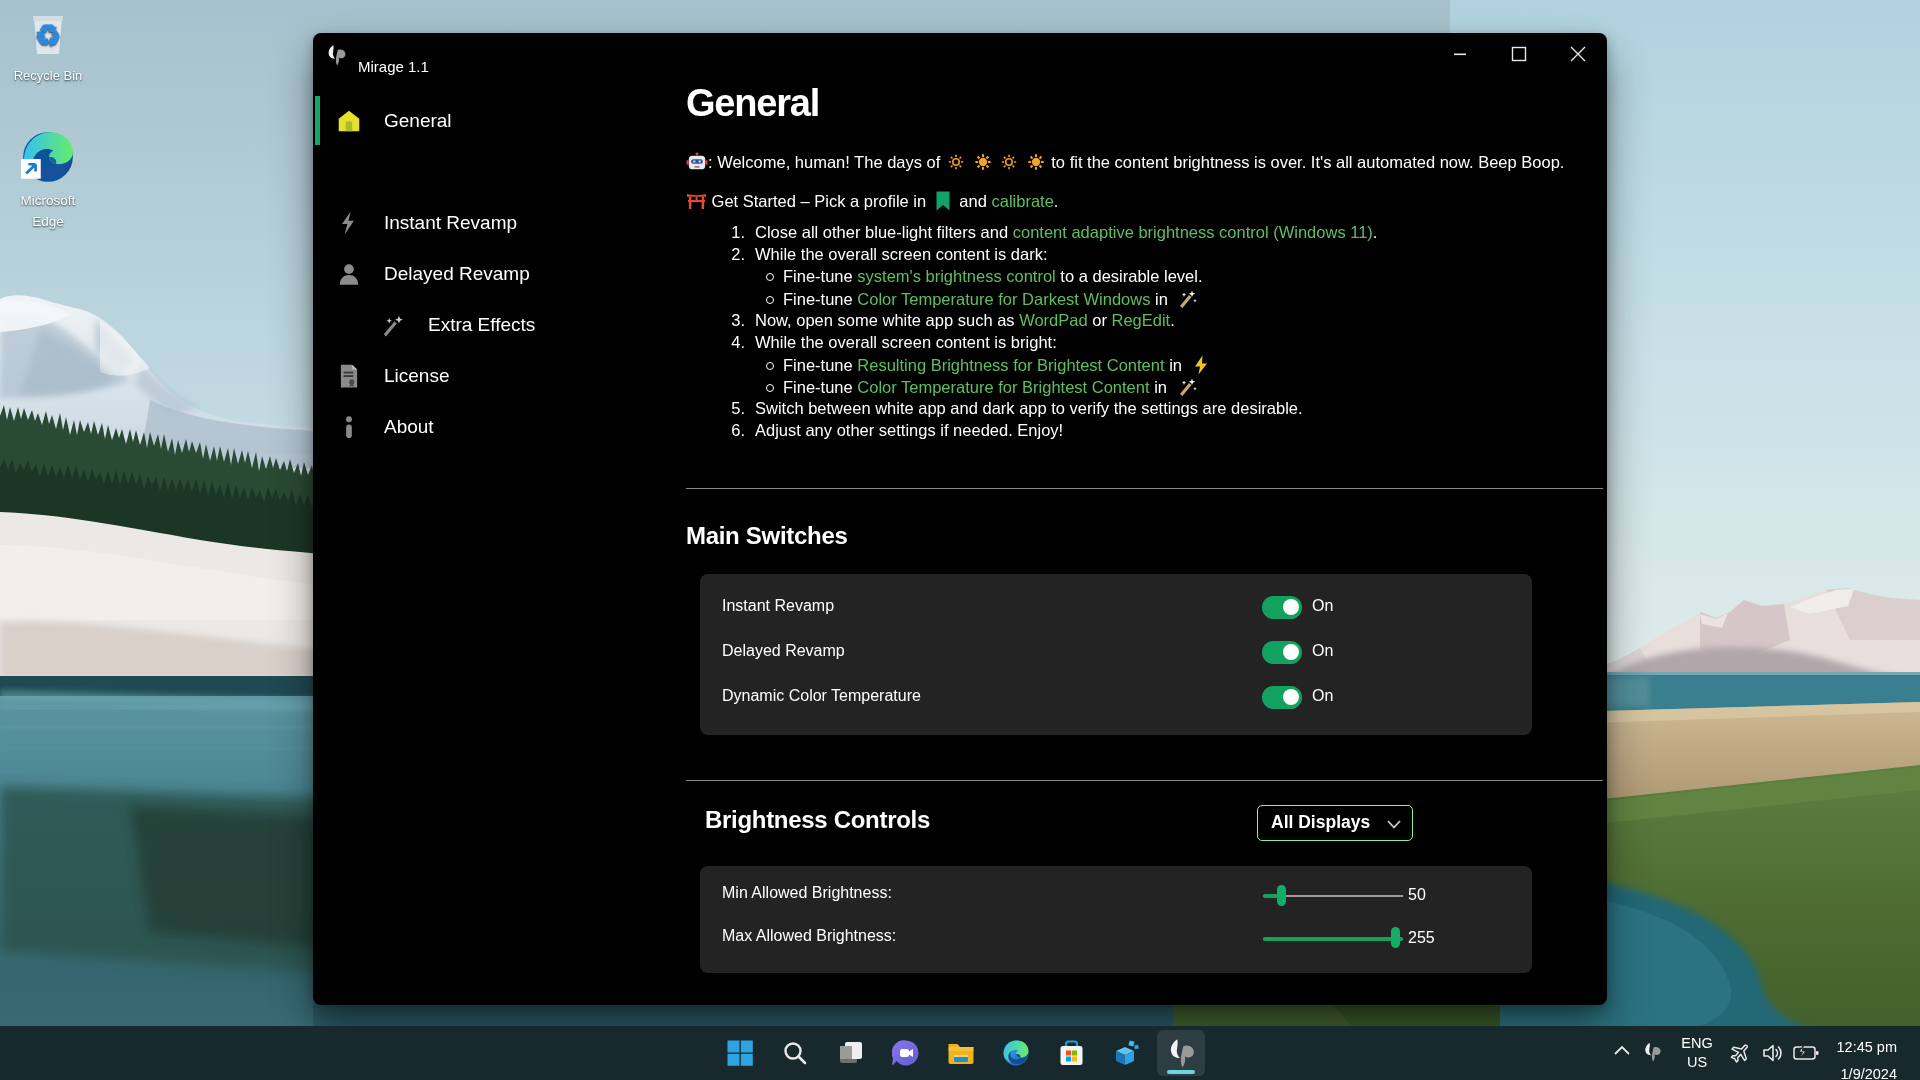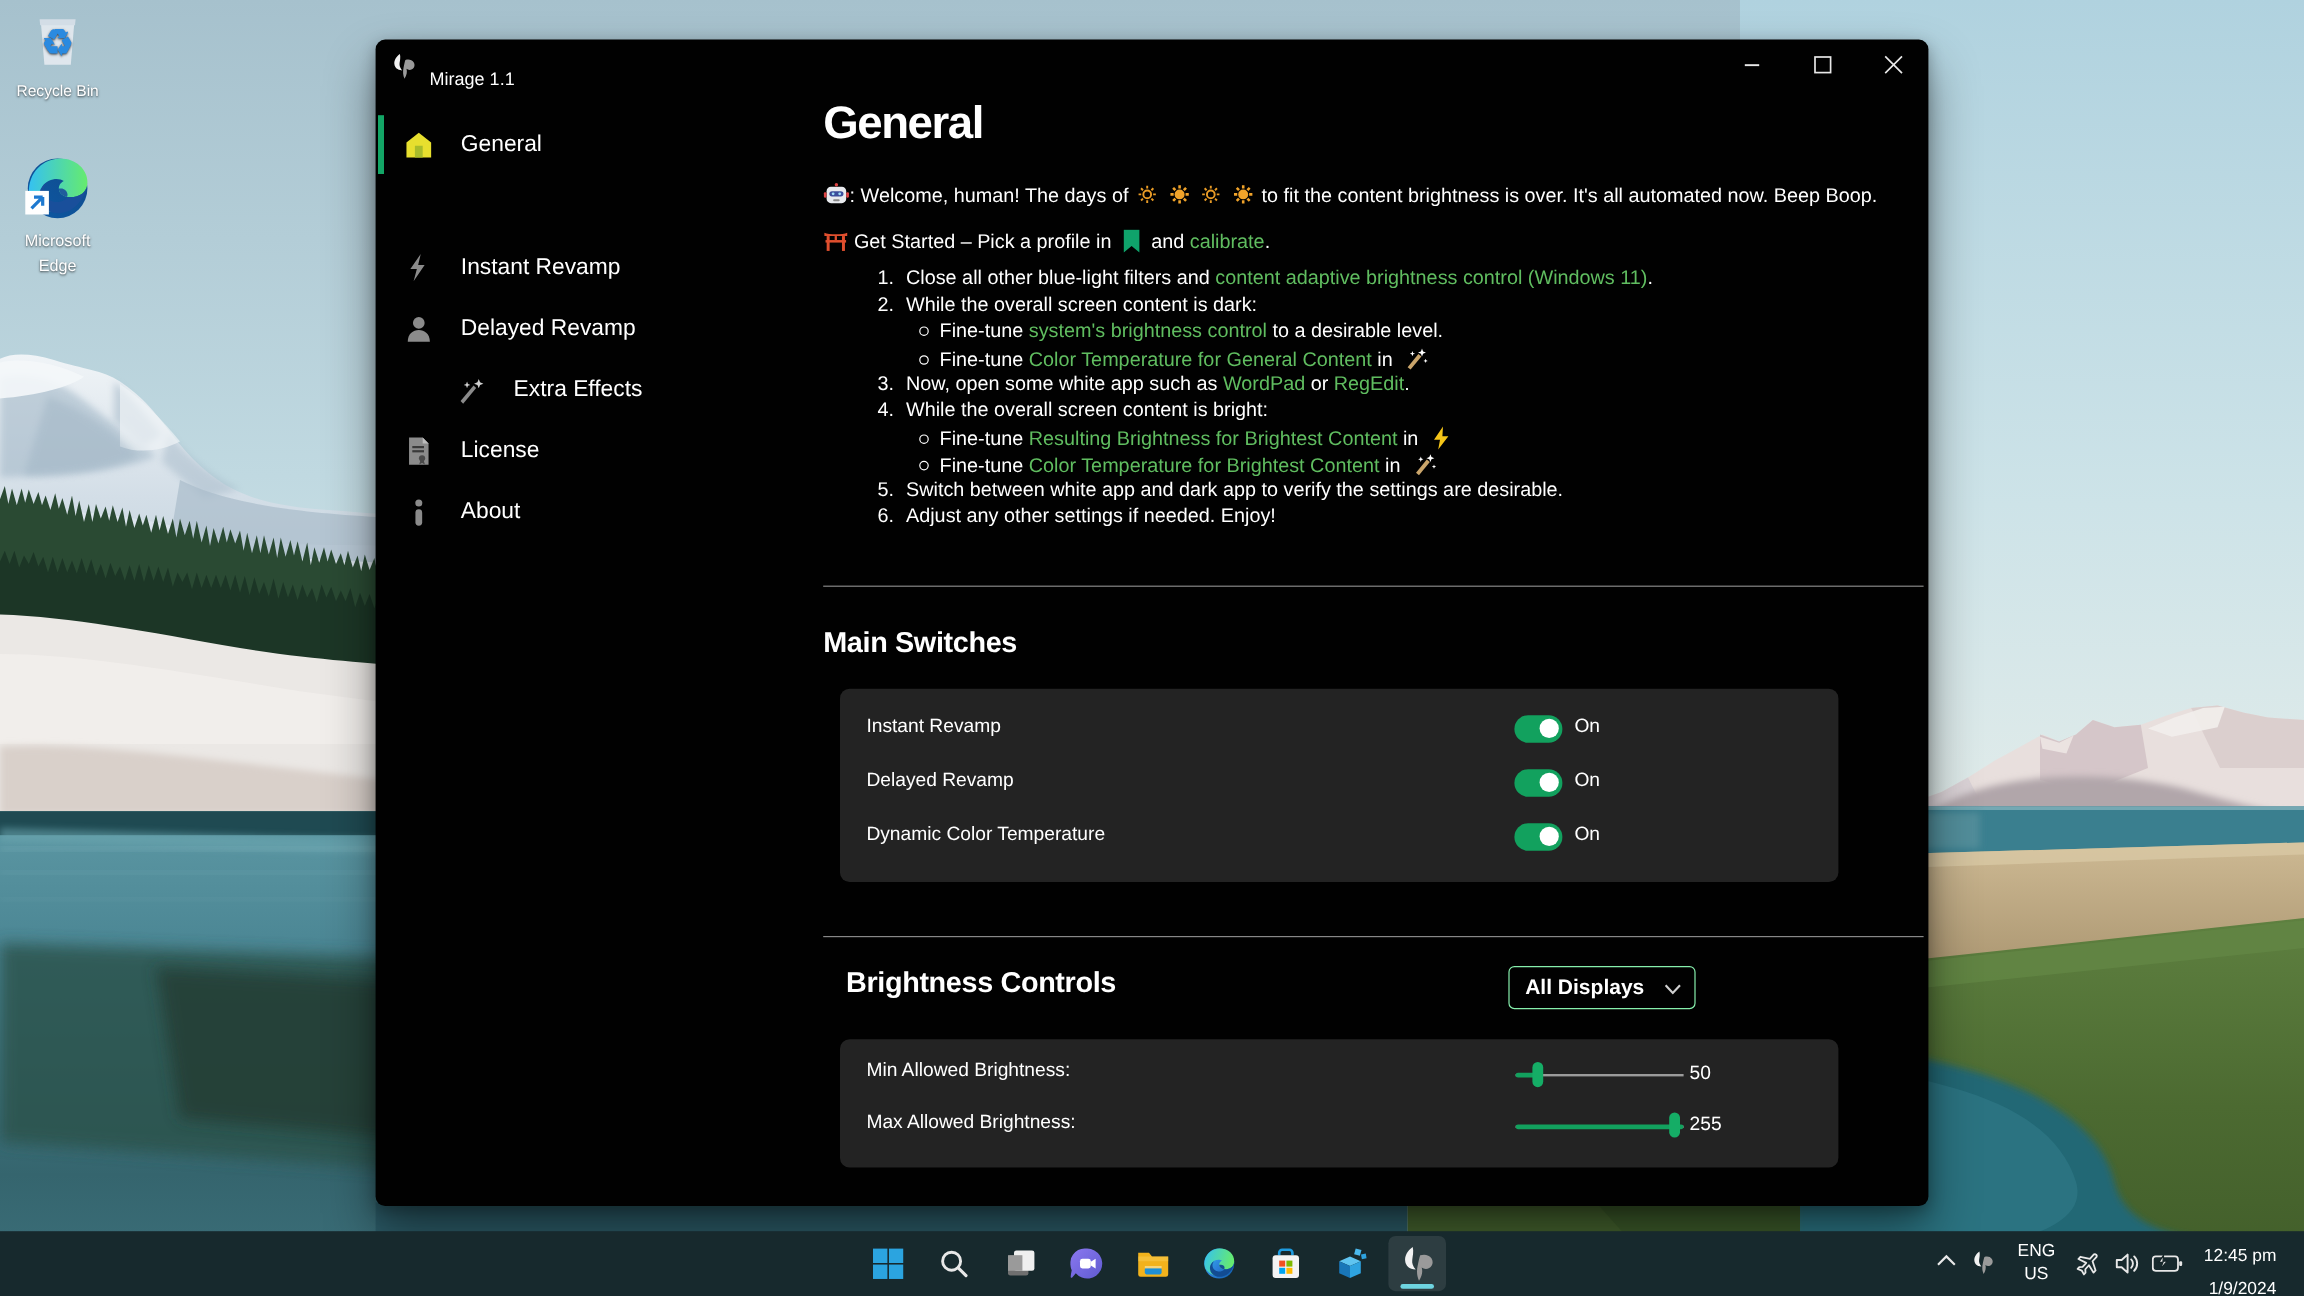--- a/index.html
+++ b/index.html
@@ -291,21 +291,21 @@
             <rect x="2" y="9.5" width="18" height="2.2"></rect>
             <rect x="10" y="6" width="2" height="3.5"></rect>
           </g>
         </svg> Get Started – Pick a profile in <svg width="16" height="20" viewBox="0 0 16 20" style="vertical-align:-4px; margin:0 4px;">
           <path d="M1.5 0.5 h13 v19 l-6.5 -5.5 l-6.5 5.5 z" fill="#0fa36b"></path>
         </svg> and <a class="g">calibrate</a>.</div>
 
     <div class="li" style="left:373px; top:190px;"><span class="num">1.</span>Close all other blue-light filters and <a class="g">content adaptive brightness control (Windows 11)</a>.</div>
     <div class="li" style="left:373px; top:212px;"><span class="num">2.</span>While the overall screen content is dark:</div>
     <div class="li" style="left:453px; top:234px;"><span class="circ"></span>Fine-tune <a class="g">system's brightness control</a> to a desirable level.</div>
-    <div class="li" style="left:453px; top:256px;"><span class="circ"></span>Fine-tune <a class="g">Color Temperature for General Content</a> in <svg class="wand" width="20" height="20" viewBox="0 0 20 20" style="vertical-align:-4px; margin-left:6px;">
+    <div class="li" style="left:453px; top:256px;"><span class="circ"></span>Fine-tune <a class="g">Color Temperature for Darkest Windows</a> in <svg class="wand" width="20" height="20" viewBox="0 0 20 20" style="vertical-align:-4px; margin-left:6px;">
           <path d="M2 17 L11 6 L13.5 8 L4.5 19 Z" fill="#caa56b"></path>
           <path d="M14 1.5 l0.9 2.4 l2.4 0.9 l-2.4 0.9 l-0.9 2.4 l-0.9 -2.4 l-2.4 -0.9 l2.4 -0.9 z" fill="#fff"></path>
           <path d="M6 3.5 l0.6 1.6 l1.6 0.6 l-1.6 0.6 l-0.6 1.6 l-0.6 -1.6 l-1.6 -0.6 l1.6 -0.6 z" fill="#fff"></path>
           <path d="M17 10 l0.5 1.3 l1.3 0.5 l-1.3 0.5 l-0.5 1.3 l-0.5 -1.3 l-1.3 -0.5 l1.3 -0.5 z" fill="#fff"></path>
         </svg></div>
     <div class="li" style="left:373px; top:278px;"><span class="num">3.</span>Now, open some white app such as <a class="g">WordPad</a> or <a class="g">RegEdit</a>.</div>
     <div class="li" style="left:373px; top:300px;"><span class="num">4.</span>While the overall screen content is bright:</div>
     <div class="li" style="left:453px; top:322px;"><span class="circ"></span>Fine-tune <a class="g">Resulting Brightness for Brightest Content</a> in <svg width="16" height="20" viewBox="0 0 16 20" style="vertical-align:-4px; margin-left:6px;">
           <path d="M9.5 0.5 L2 11.5 h5 L5.5 19.5 L14 8.5 H9 z" fill="#f5c518"></path>
         </svg></div>

